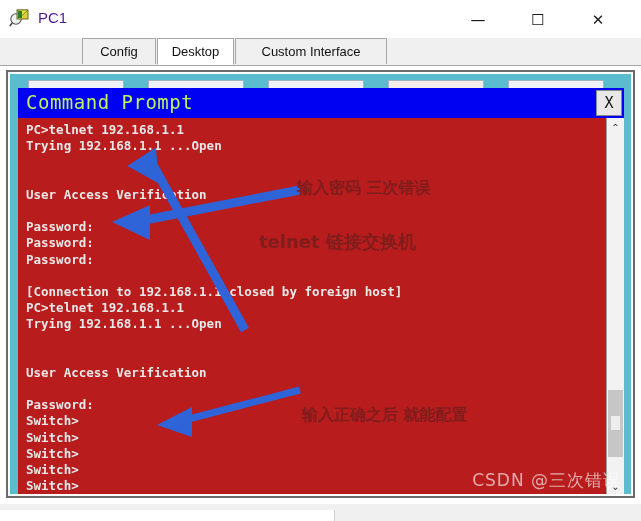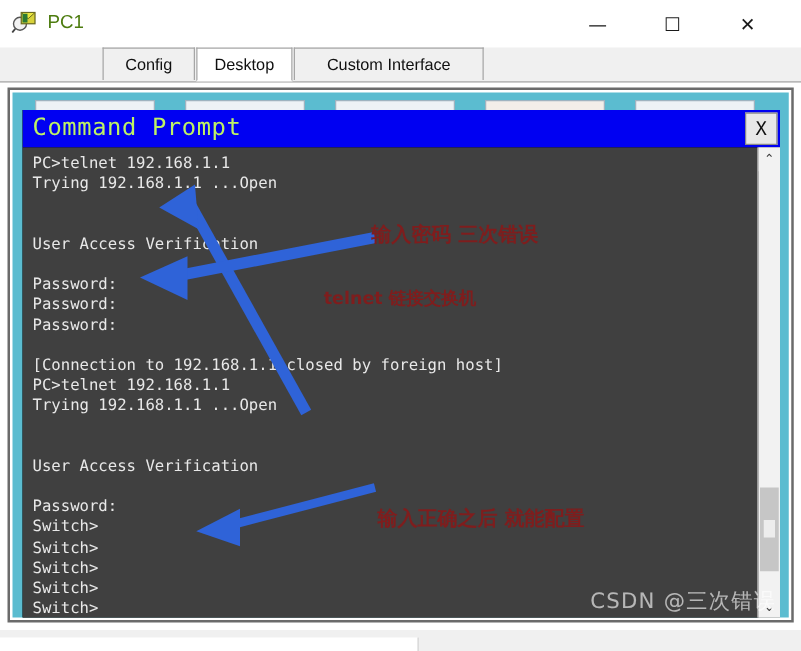--- a/index.html
+++ b/index.html
@@ -8,21 +8,21 @@
     background:#f0f0f0;
     font-family:"Liberation Sans", sans-serif;
     -webkit-font-smoothing:antialiased;
   }
   #app{position:relative;width:641px;height:521px;background:#ffffff;overflow:hidden;}
 
   
   #titlebar{position:absolute;left:0;top:0;width:641px;height:40px;background:#ffffff;}
   #titlebar-left{position:absolute;left:9px;top:7px;display:flex;align-items:center;gap:7px;}
   .win-icon{width:22px;height:22px;position:relative;}
-  #win-title{font-size:15px;color:#4d7c0f;line-height:22px;}
+  #win-title{font-size:15px;color:#4c1d95;line-height:22px;}
   .winbtn{position:absolute;top:0;height:40px;width:46px;display:flex;align-items:center;justify-content:center;}
   #btn-min{left:455px;}
   #btn-max{left:515px;}
   #btn-close{left:575px;}
   .glyph{font-size:15px;color:#1a1a1a;line-height:1;font-family:"DejaVu Sans",sans-serif;}
 
   
   #tabstrip{position:absolute;left:0;top:38px;width:641px;height:27px;background:#f0f0f0;border-bottom:1px solid #a6a6a6;}
   .tab{position:absolute;top:0;height:26px;display:flex;align-items:center;justify-content:center;
        font-size:13px;color:#101010;background:#f0f0f0;
@@ -51,40 +51,40 @@
   
   #cmdwin{position:absolute;left:8px;top:14px;width:606px;height:408px;background:#000000;overflow:hidden;}
   #cmd-title{position:absolute;left:0;top:0;width:606px;height:30px;background:#0000f2;}
   #cmd-title-text{position:absolute;left:8px;top:3px;font-family:"DejaVu Sans Mono","Liberation Mono",monospace;
       font-size:19px;color:#bef264;letter-spacing:0.5px;}
   #cmd-close{position:absolute;right:2px;top:2px;width:26px;height:26px;background:#e8e8e8;
       border:1px solid #8a8a8a;box-sizing:border-box;display:flex;align-items:center;justify-content:center;
       font-family:"DejaVu Sans Mono","Liberation Mono",monospace;font-size:15px;color:#101010;}
 
   
-  #term{position:absolute;left:0;top:30px;width:616px;height:378px;background:#404040;overflow:hidden;}
+  #term{position:absolute;left:0;top:30px;width:616px;height:378px;background:#b91c1c;overflow:hidden;font-weight:bold;}
   #term-inner{position:absolute;left:8px;top:4px;right:0;
       font-family:"DejaVu Sans Mono","Liberation Mono",monospace;
       font-size:12.5px;line-height:16.2px;color:#e8e8e8;white-space:pre;}
   .tline{height:16.2px;}
 
   
   #term-scroll{position:absolute;right:0;top:30px;width:18px;height:378px;background:#f2f2f2;border-left:1px solid #a0a0a0;box-sizing:border-box;}
   .sb-arrow{position:absolute;left:0;width:17px;height:19px;background:#f2f2f2;display:flex;align-items:center;justify-content:center;
      font-family:"DejaVu Sans",sans-serif;font-size:10px;color:#3a3a3a;}
   #sb-up{top:0;}
   #sb-down{bottom:0;}
   #sb-thumb{position:absolute;left:1px;top:272px;width:15px;height:67px;background:#c6c6c6;}
   #sb-thumb:after{content:"";position:absolute;left:3px;top:26px;width:9px;height:14px;background:#ededed;}
 
   
   #overlay{position:absolute;left:0;top:0;width:641px;height:521px;pointer-events:none;}
   .cn{position:absolute;color:#7f1d1d;font-family:"DejaVu Sans",sans-serif;font-weight:600;}
   #cn-0{left:297px;top:178px;font-size:16px;}
-  #cn-1{left:259px;top:230px;font-size:14px;}
+  #cn-1{left:259px;top:230px;font-size:18px;}
   #cn-2{left:302px;top:405px;font-size:16px;}
 
   
   #watermark{position:absolute;right:10px;bottom:2px;font-size:17px;color:rgba(255,255,255,0.62);
      font-family:"DejaVu Sans",sans-serif;letter-spacing:1px;white-space:nowrap;}
 
   #bottom-strip{position:absolute;left:0;top:504px;width:641px;height:17px;background:#f0f0f0;}
   #bottom-strip:after{content:"";position:absolute;left:0;top:6px;width:334px;height:11px;background:#ffffff;border-right:1px solid #cfcfcf;}
 </style>
 </head>

